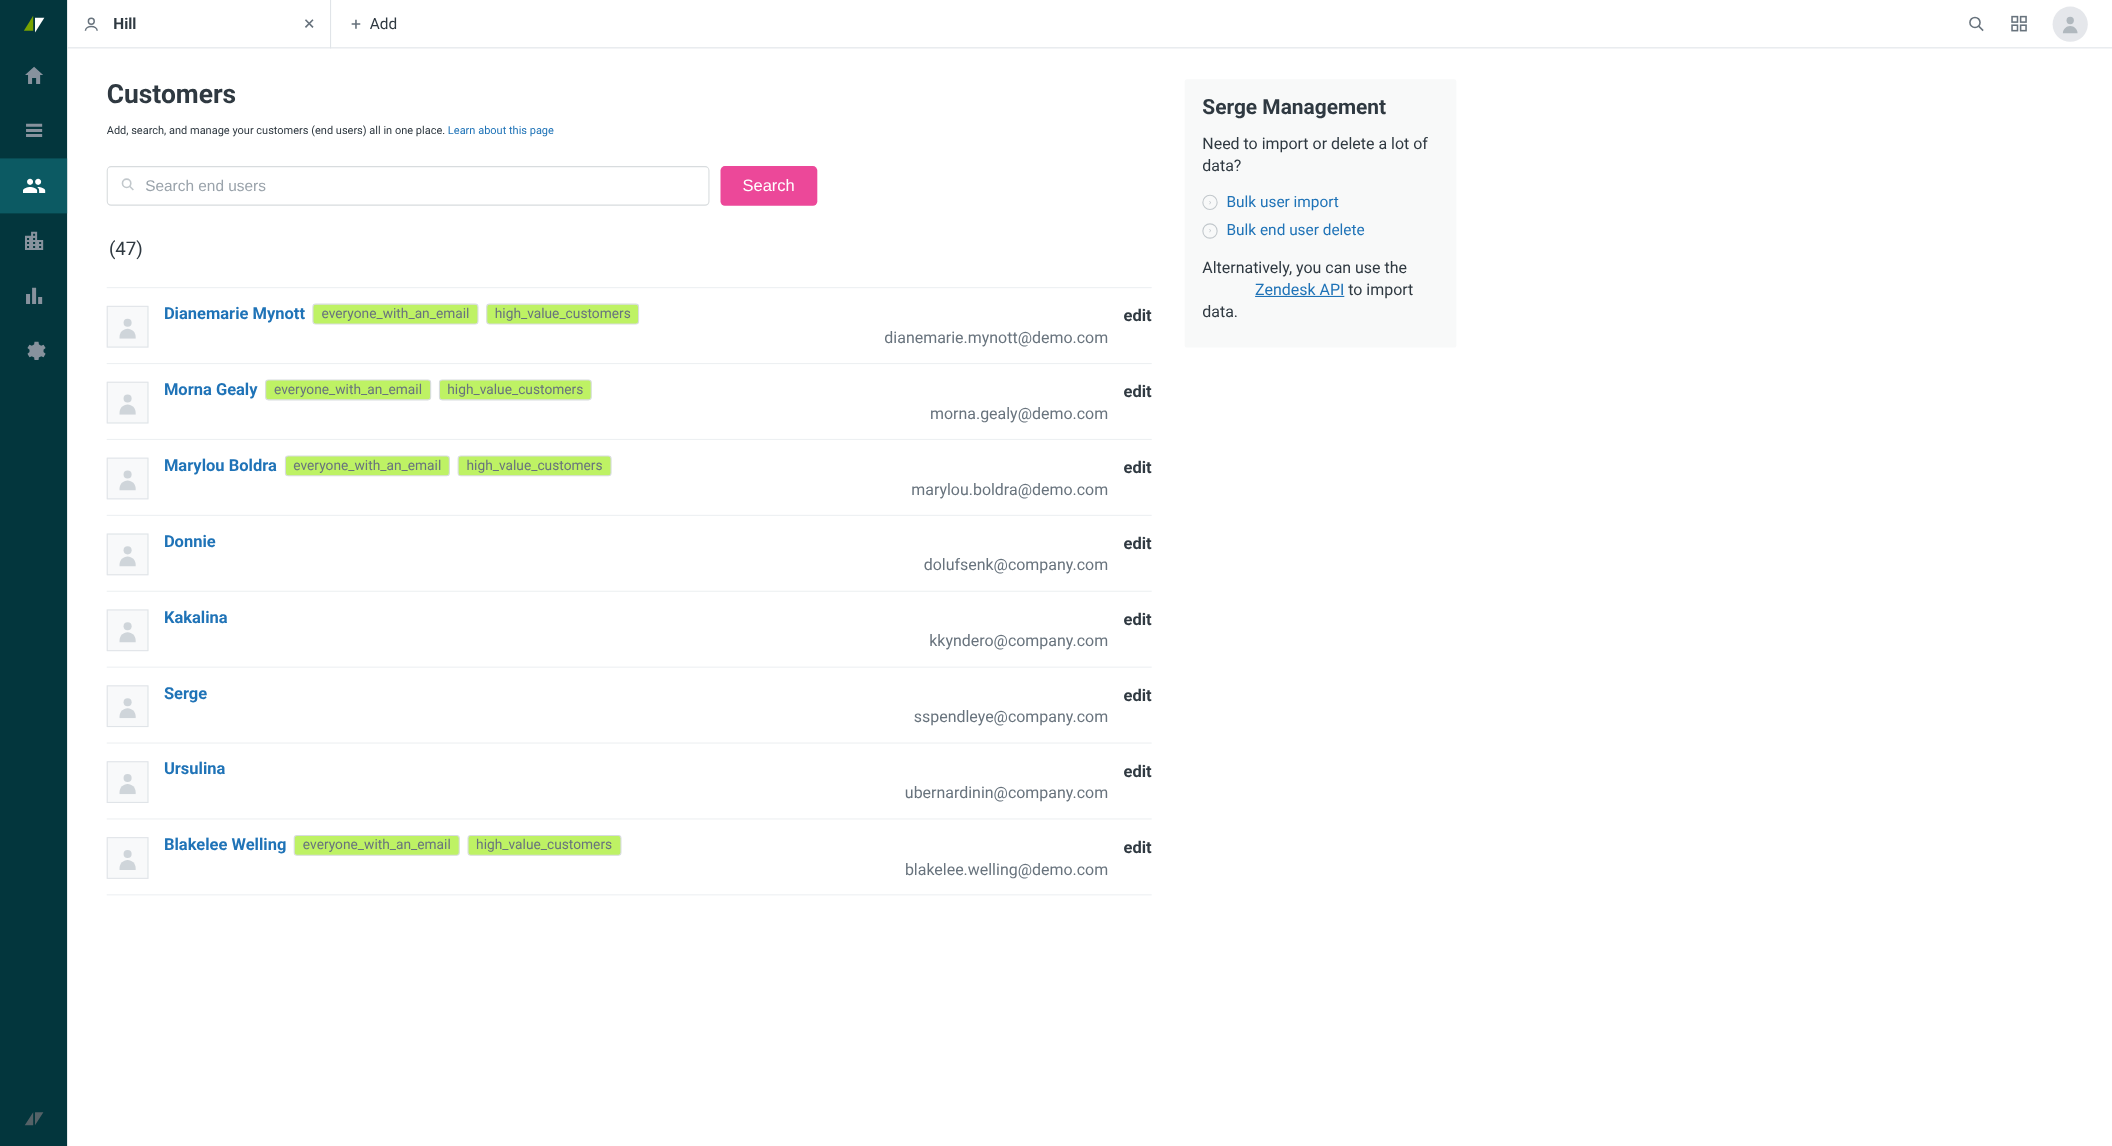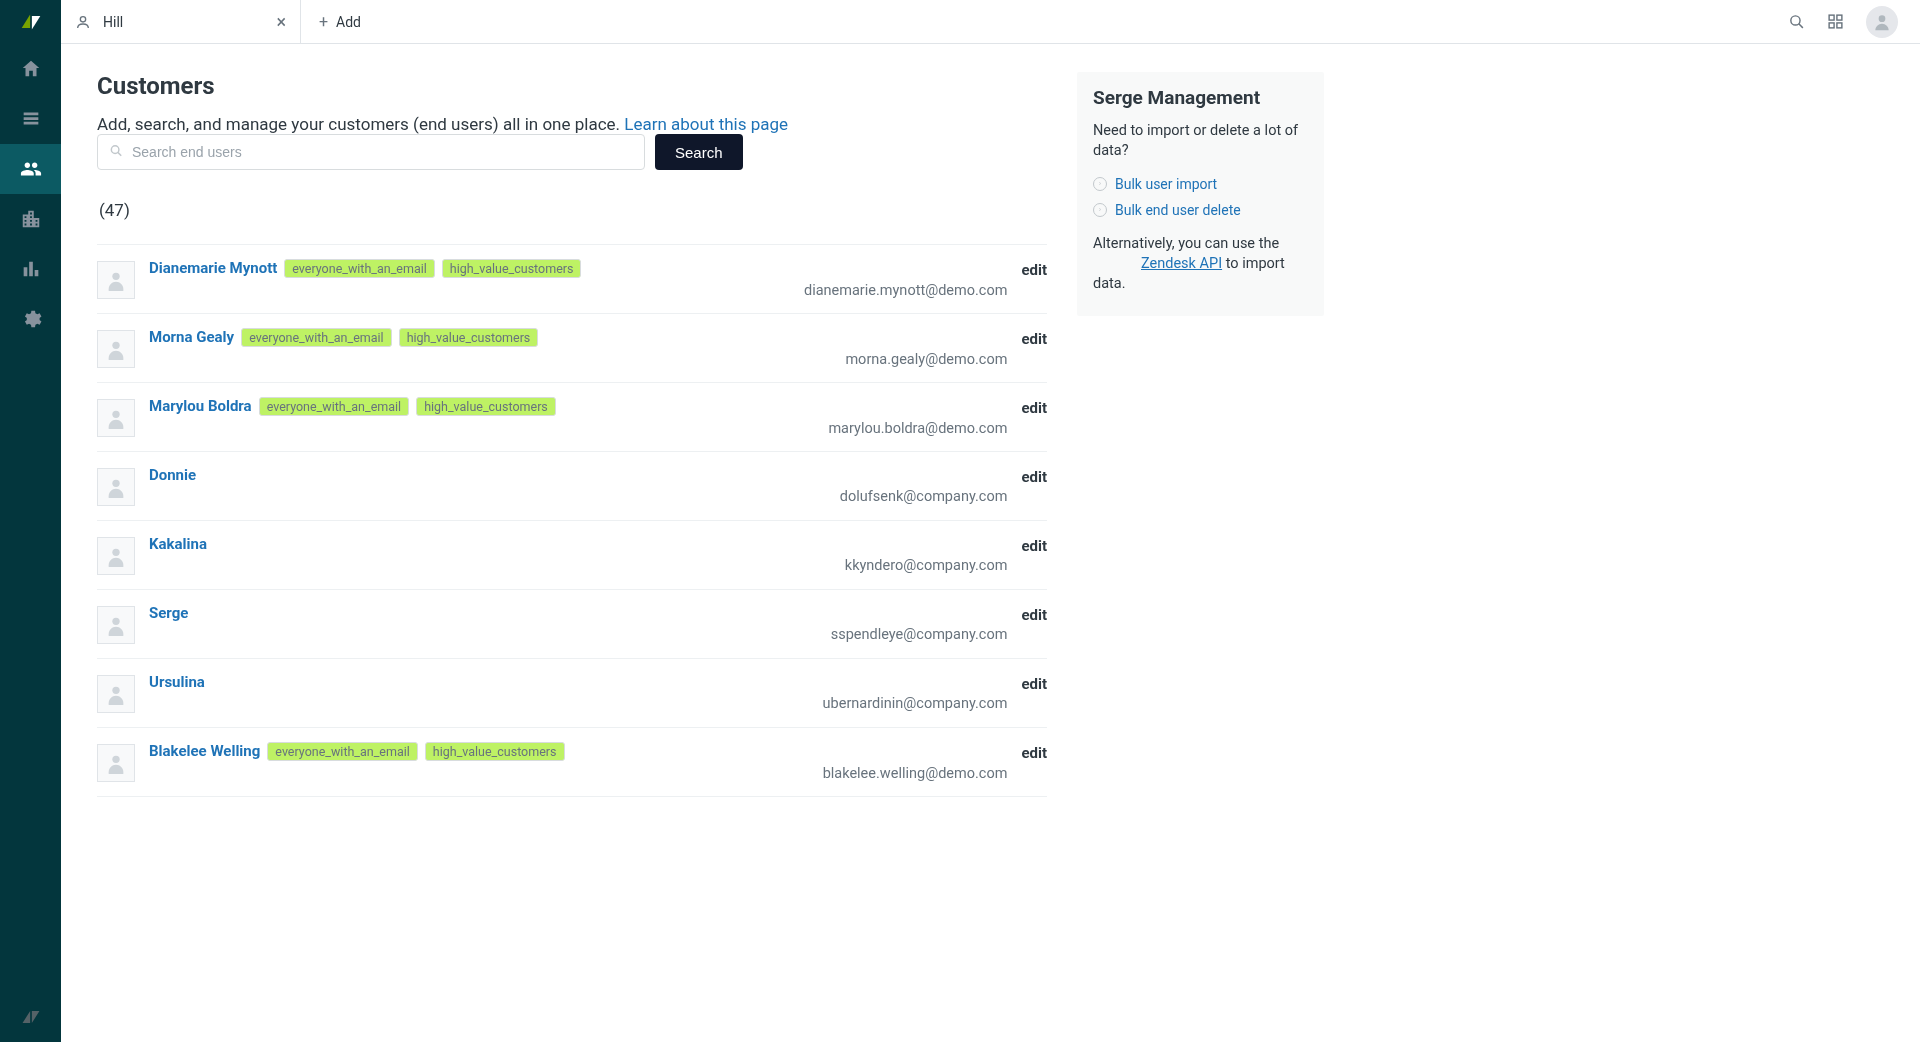--- a/index.html
+++ b/index.html
@@ -10,38 +10,38 @@
 .sidebar .logo-icon { width: 22px; height: 22px; position: relative; }
 .sidebar .nav { display: flex; flex-direction: column; width: 100%; flex: 1; }
 .sidebar .nav-item { width: 61px; height: 50px; display: flex; align-items: center; justify-content: center; cursor: pointer; color: #87929d; }
 .sidebar .nav-item.active { background: #0c5a63; color: #fff; }
 .sidebar .nav-item svg { width: 22px; height: 22px; fill: currentColor; }
 .sidebar .bottom { width: 61px; height: 50px; display: flex; align-items: center; justify-content: center; color: #556267; }
 .main { flex: 1; display: flex; flex-direction: column; overflow: hidden; }
 .topbar { height: 44px; border-bottom: 1px solid #e0e4e8; display: flex; align-items: center; }
 .tab { display: flex; align-items: center; padding: 0 14px; height: 44px; border-right: 1px solid #e0e4e8; gap: 12px; min-width: 240px; position: relative; cursor: pointer;}
 .tab .tab-icon { color: #68737d; display: flex; }
-.tab .tab-label { font-size: 14px; font-weight: 400; color: #2f3941; }
+.tab .tab-label { font-size: 14px; font-weight: 700; color: #2f3941; }
 .tab .tab-close { margin-left: auto; color: #68737d; font-size: 18px; cursor: pointer; line-height: 1; }
 .add-tab { display: flex; align-items: center; padding: 0 18px; gap: 8px; cursor: pointer; color: #2f3941; font-size: 14px; }
 .add-tab .plus { font-size: 16px; color: #68737d; }
 .topbar-right { margin-left: auto; display: flex; align-items: center; gap: 22px; padding-right: 22px; }
 .topbar-right .icon-btn { color: #68737d; cursor: pointer; display: flex; align-items: center; }
 .topbar-right .avatar { width: 32px; height: 32px; border-radius: 50%; background: #e5e7eb; display: flex; align-items: center; justify-content: center; color: #b0b8be; }
 .content { flex: 1; display: flex; overflow: auto; padding: 28px 36px; gap: 30px; align-items: flex-start; }
 .left { flex: 1; max-width: 950px; }
 h1 { font-size: 24px; font-weight: 700; color: #2f3941; margin-bottom: 14px; }
-.subtitle { font-size: 17px; color: #2f3941; }
+.subtitle { font-size: 10px; color: #2f3941; margin-bottom: 26px; }
 .subtitle a { color: #1f73b7; text-decoration: none; }
 .search-row { display: flex; gap: 10px; margin-bottom: 30px; }
 .search-input-wrap { flex: 1; position: relative; max-width: 548px; }
 .search-input-wrap .search-ic { position: absolute; left: 12px; top: 50%; transform: translateY(-50%); color: #c2c8cc; }
 .search-input { width: 100%; height: 36px; border: 1px solid #d8dcde; border-radius: 4px; padding: 0 12px 0 34px; font-size: 14px; color: #2f3941; }
 .search-input::placeholder { color: #9aa3ab; }
-.search-btn { background: #0f172a; color: #fff; border: none; border-radius: 4px; padding: 0 20px; height: 36px; font-size: 15px; cursor: pointer; }
+.search-btn { background: #ec4899; color: #fff; border: none; border-radius: 4px; padding: 0 20px; height: 36px; font-size: 15px; cursor: pointer; }
 .count { font-size: 17px; color: #2f3941; margin-bottom: 24px; padding-left: 2px; }
 .user-list { border-top: 1px solid #edf0f2; }
 .user-row { display: flex; align-items: flex-start; padding: 14px 0; border-bottom: 1px solid #edf0f2; gap: 14px; }
 .user-row .avatar-sq { width: 38px; height: 38px; border: 1px solid #e0e4e8; background: #f8f9fa; display: flex; align-items: center; justify-content: center; color: #cfd5da; margin-top: 2px; }
 .user-row .info { flex: 1; }
 .user-row .name-row { display: flex; align-items: flex-start; flex-wrap: wrap; gap: 7px; margin-bottom: 4px; }
 .user-row .name { color: #1f73b7; font-weight: 700; font-size: 15px; cursor: pointer; }
 .user-row .tag { border: 1px solid #d8dcde; border-radius: 3px; padding: 1px 7px; font-size: 12.5px; color: #68737d; background: #bef264; }
 .user-row .email { color: #68737d; font-size: 14.5px; text-align: right; }
 .user-row .edit { color: #2f3941; font-weight: 700; font-size: 15px; cursor: pointer; padding-top: 2px; }

